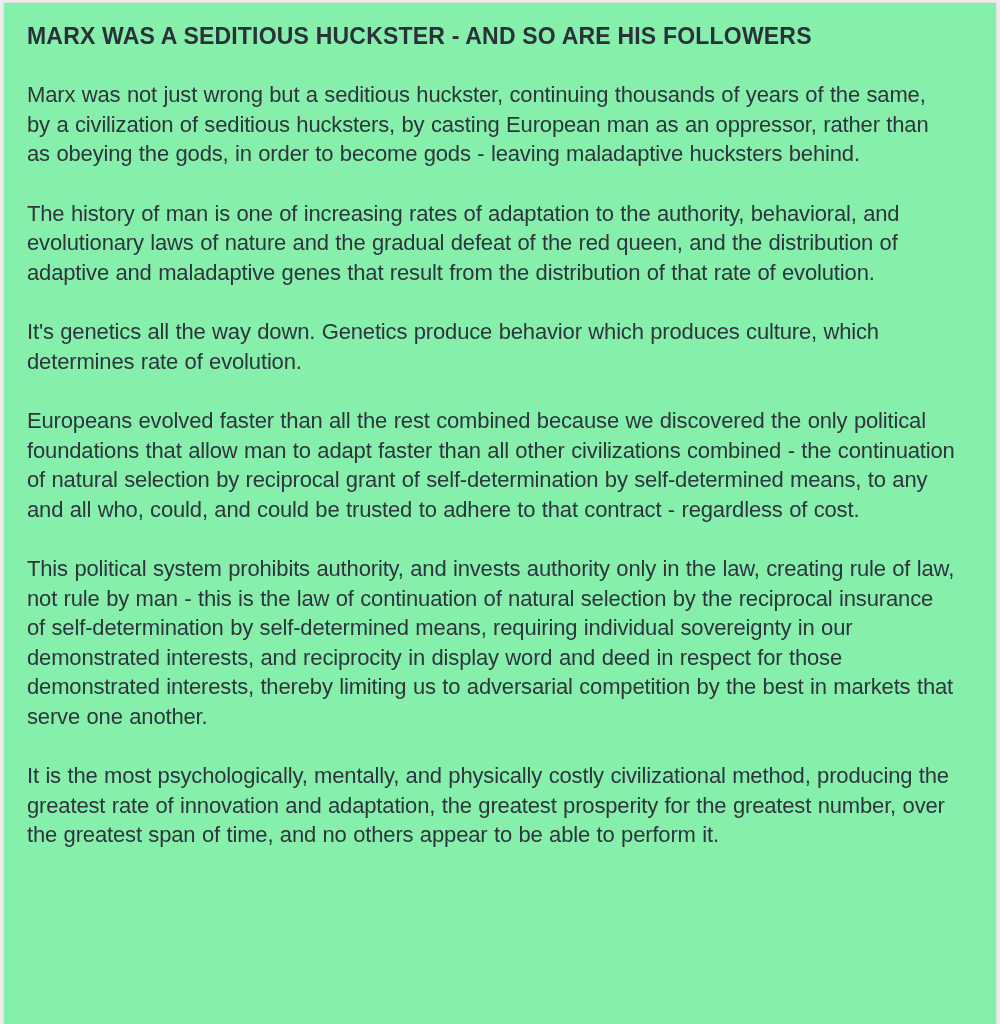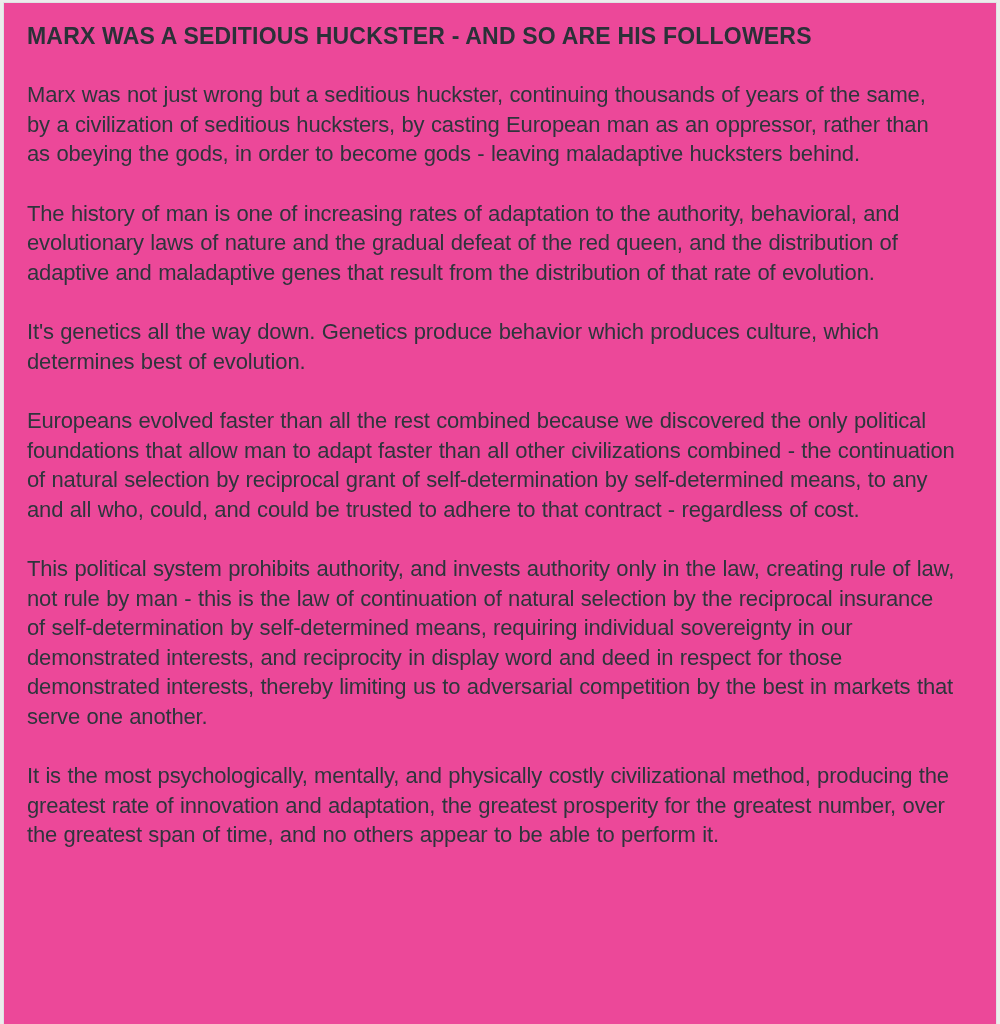--- a/index.html
+++ b/index.html
@@ -12,21 +12,21 @@
     overflow: hidden;
     background: #ececec; 
     font-family: "Liberation Sans", sans-serif;
   }
   .content-card {
     position: absolute;
     left: 3px;
     right: 3px;
     top: 2px;
     bottom: 0;
-    background: #ec4899;
+    background: #86efac;
     border-top: 1px solid #dfe2e4;
     border-left: 1px solid #dfe2e4;
     border-right: 1px solid #dfe2e4;
     box-sizing: border-box;
     padding: 18px 33px 0 23px;
     color: #2e353c;
   }
   .post-title {
     margin: 0 0 29px 0;
     font-size: 23px;
@@ -47,20 +47,20 @@
 </head>
 <body>
 
 <div class="content-card">
   <h1 class="post-title">MARX WAS A SEDITIOUS HUCKSTER - AND SO ARE HIS FOLLOWERS</h1>
 
   <p class="post-paragraph">Marx was not just wrong but a seditious huckster, continuing thousands of years of the same, by a civilization of seditious hucksters, by casting European man as an oppressor, rather than as obeying the gods, in order to become gods - leaving maladaptive hucksters behind.</p>
 
   <p class="post-paragraph">The history of man is one of increasing rates of adaptation to the authority, behavioral, and evolutionary laws of nature and the gradual defeat of the red queen, and the distribution of adaptive and maladaptive genes that result from the distribution of that rate of evolution.</p>
 
-  <p class="post-paragraph">It's genetics all the way down. Genetics produce behavior which produces culture, which determines best of evolution.</p>
+  <p class="post-paragraph">It's genetics all the way down. Genetics produce behavior which produces culture, which determines rate of evolution.</p>
 
   <p class="post-paragraph">Europeans evolved faster than all the rest combined because we discovered the only political foundations that allow man to adapt faster than all other civilizations combined - the continuation of natural selection by reciprocal grant of self-determination by self-determined means, to any and all who, could, and could be trusted to adhere to that contract - regardless of cost.</p>
 
   <p class="post-paragraph">This political system prohibits authority, and invests authority only in the law, creating rule of law, not rule by man - this is the law of continuation of natural selection by the reciprocal insurance of self-determination by self-determined means, requiring individual sovereignty in our demonstrated interests, and reciprocity in display word and deed in respect for those demonstrated interests, thereby limiting us to adversarial competition by the best in markets that serve one another.</p>
 
   <p class="post-paragraph">It is the most psychologically, mentally, and physically costly civilizational method, producing the greatest rate of innovation and adaptation, the greatest prosperity for the greatest number, over the greatest span of time, and no others appear to be able to perform it.</p>
 </div>
 
 </body></html>

